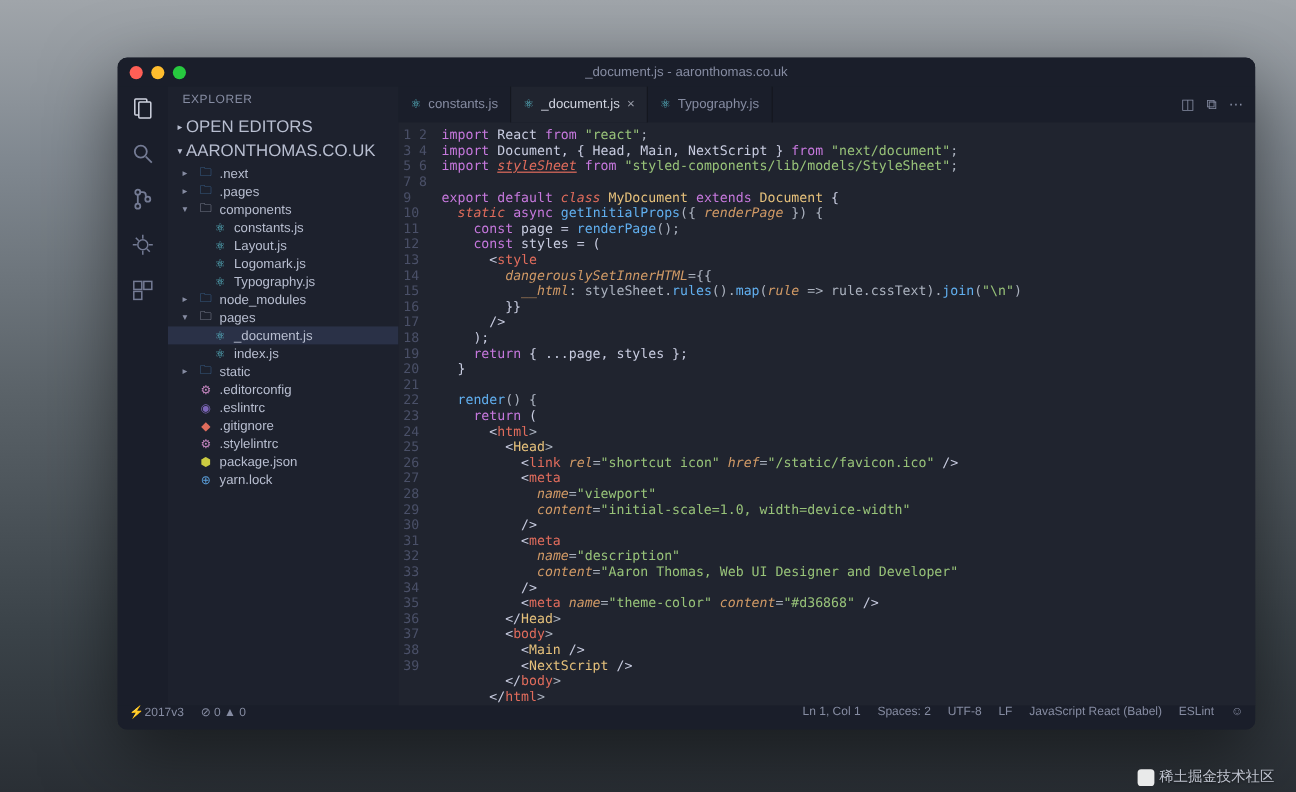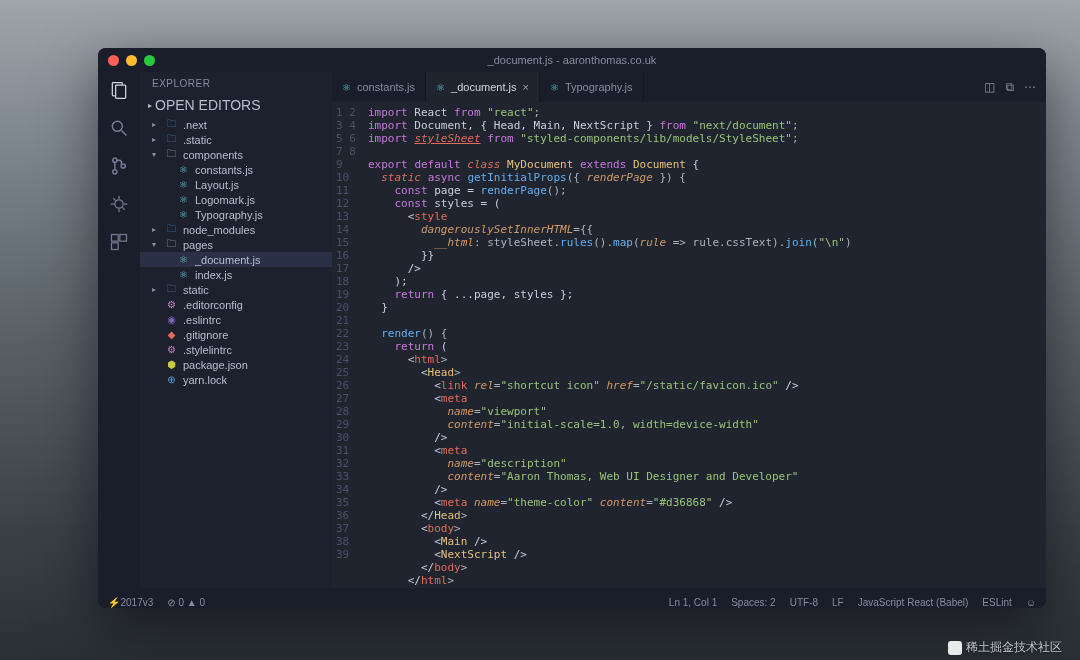--- a/index.html
+++ b/index.html
@@ -47,21 +47,21 @@
 .code { flex: 1; padding: 4px 0; line-height: 13px; color: #c8cce0; white-space: pre; overflow: hidden; }
 .kw { color: #c678dd; }
 .st { color: #e06c5c; font-style: italic; }
 .fn { color: #61afef; }
 .str { color: #98c379; }
 .attr { color: #d19a66; font-style: italic; }
 .tag { color: #e06c5c; }
 .var { color: #e5c07b; }
 .pun { color: #abb2bf; }
 .ul { text-decoration: underline; }
-.statusbar { height: 20px; background: #1a1e2a; display: flex; align-items: flex-end; padding: 0 10px; font-size: 10px; color: #868ca2; gap: 14px; }
+.statusbar { height: 20px; background: #1a1e2a; display: flex; align-items: flex-start; padding: 0 10px; font-size: 10px; color: #868ca2; gap: 14px; }
 .statusbar .right { margin-left: auto; display: flex; gap: 14px; }
 .watermark { position: absolute; right: 18px; bottom: 4px; color: #d0d4e0; font-size: 12px; opacity: 0.9; text-shadow: 0 1px 2px rgba(0,0,0,0.5); }
 .watermark-icon { display: inline-block; width: 14px; height: 14px; background: #fff; border-radius: 3px; margin-right: 4px; vertical-align: middle; } .d1 { padding-left: 12px; } .d2 { padding-left: 24px; }
 </style>
 </head>
 <body>
 
 <div class="desktop-bg"></div>
 
 <div class="window">
@@ -103,30 +103,31 @@
           <rect x="3" y="3" width="8" height="8"></rect>
           <rect x="13" y="3" width="8" height="8"></rect>
           <rect x="3" y="13" width="8" height="8"></rect>
         </svg>
     </div>
 
     <div class="sidebar">
       <div class="sidebar-header">EXPLORER</div>
       <div id="sections">
           <div class="section-header">OPEN EDITORS</div>
+          <div class="section-header expanded">AARONTHOMAS.CO.UK</div>
           <div class="tree">
             <div class="tree-item d1">
               <span class="tree-chevron">▸</span>
               <span class="tree-icon folder-icon">🗀</span>
               <span>.next</span>
             </div>
             <div class="tree-item d1">
               <span class="tree-chevron">▸</span>
               <span class="tree-icon folder-icon">🗀</span>
-              <span>.static</span>
+              <span>.pages</span>
             </div>
             <div class="tree-item d1">
               <span class="tree-chevron">▾</span>
               <span class="tree-icon folder-open-icon">🗀</span>
               <span>components</span>
             </div>
             <div class="tree-item d2">
               <span class="tree-chevron"></span>
               <span class="tree-icon react-icon">⚛</span>
               <span>constants.js</span>

